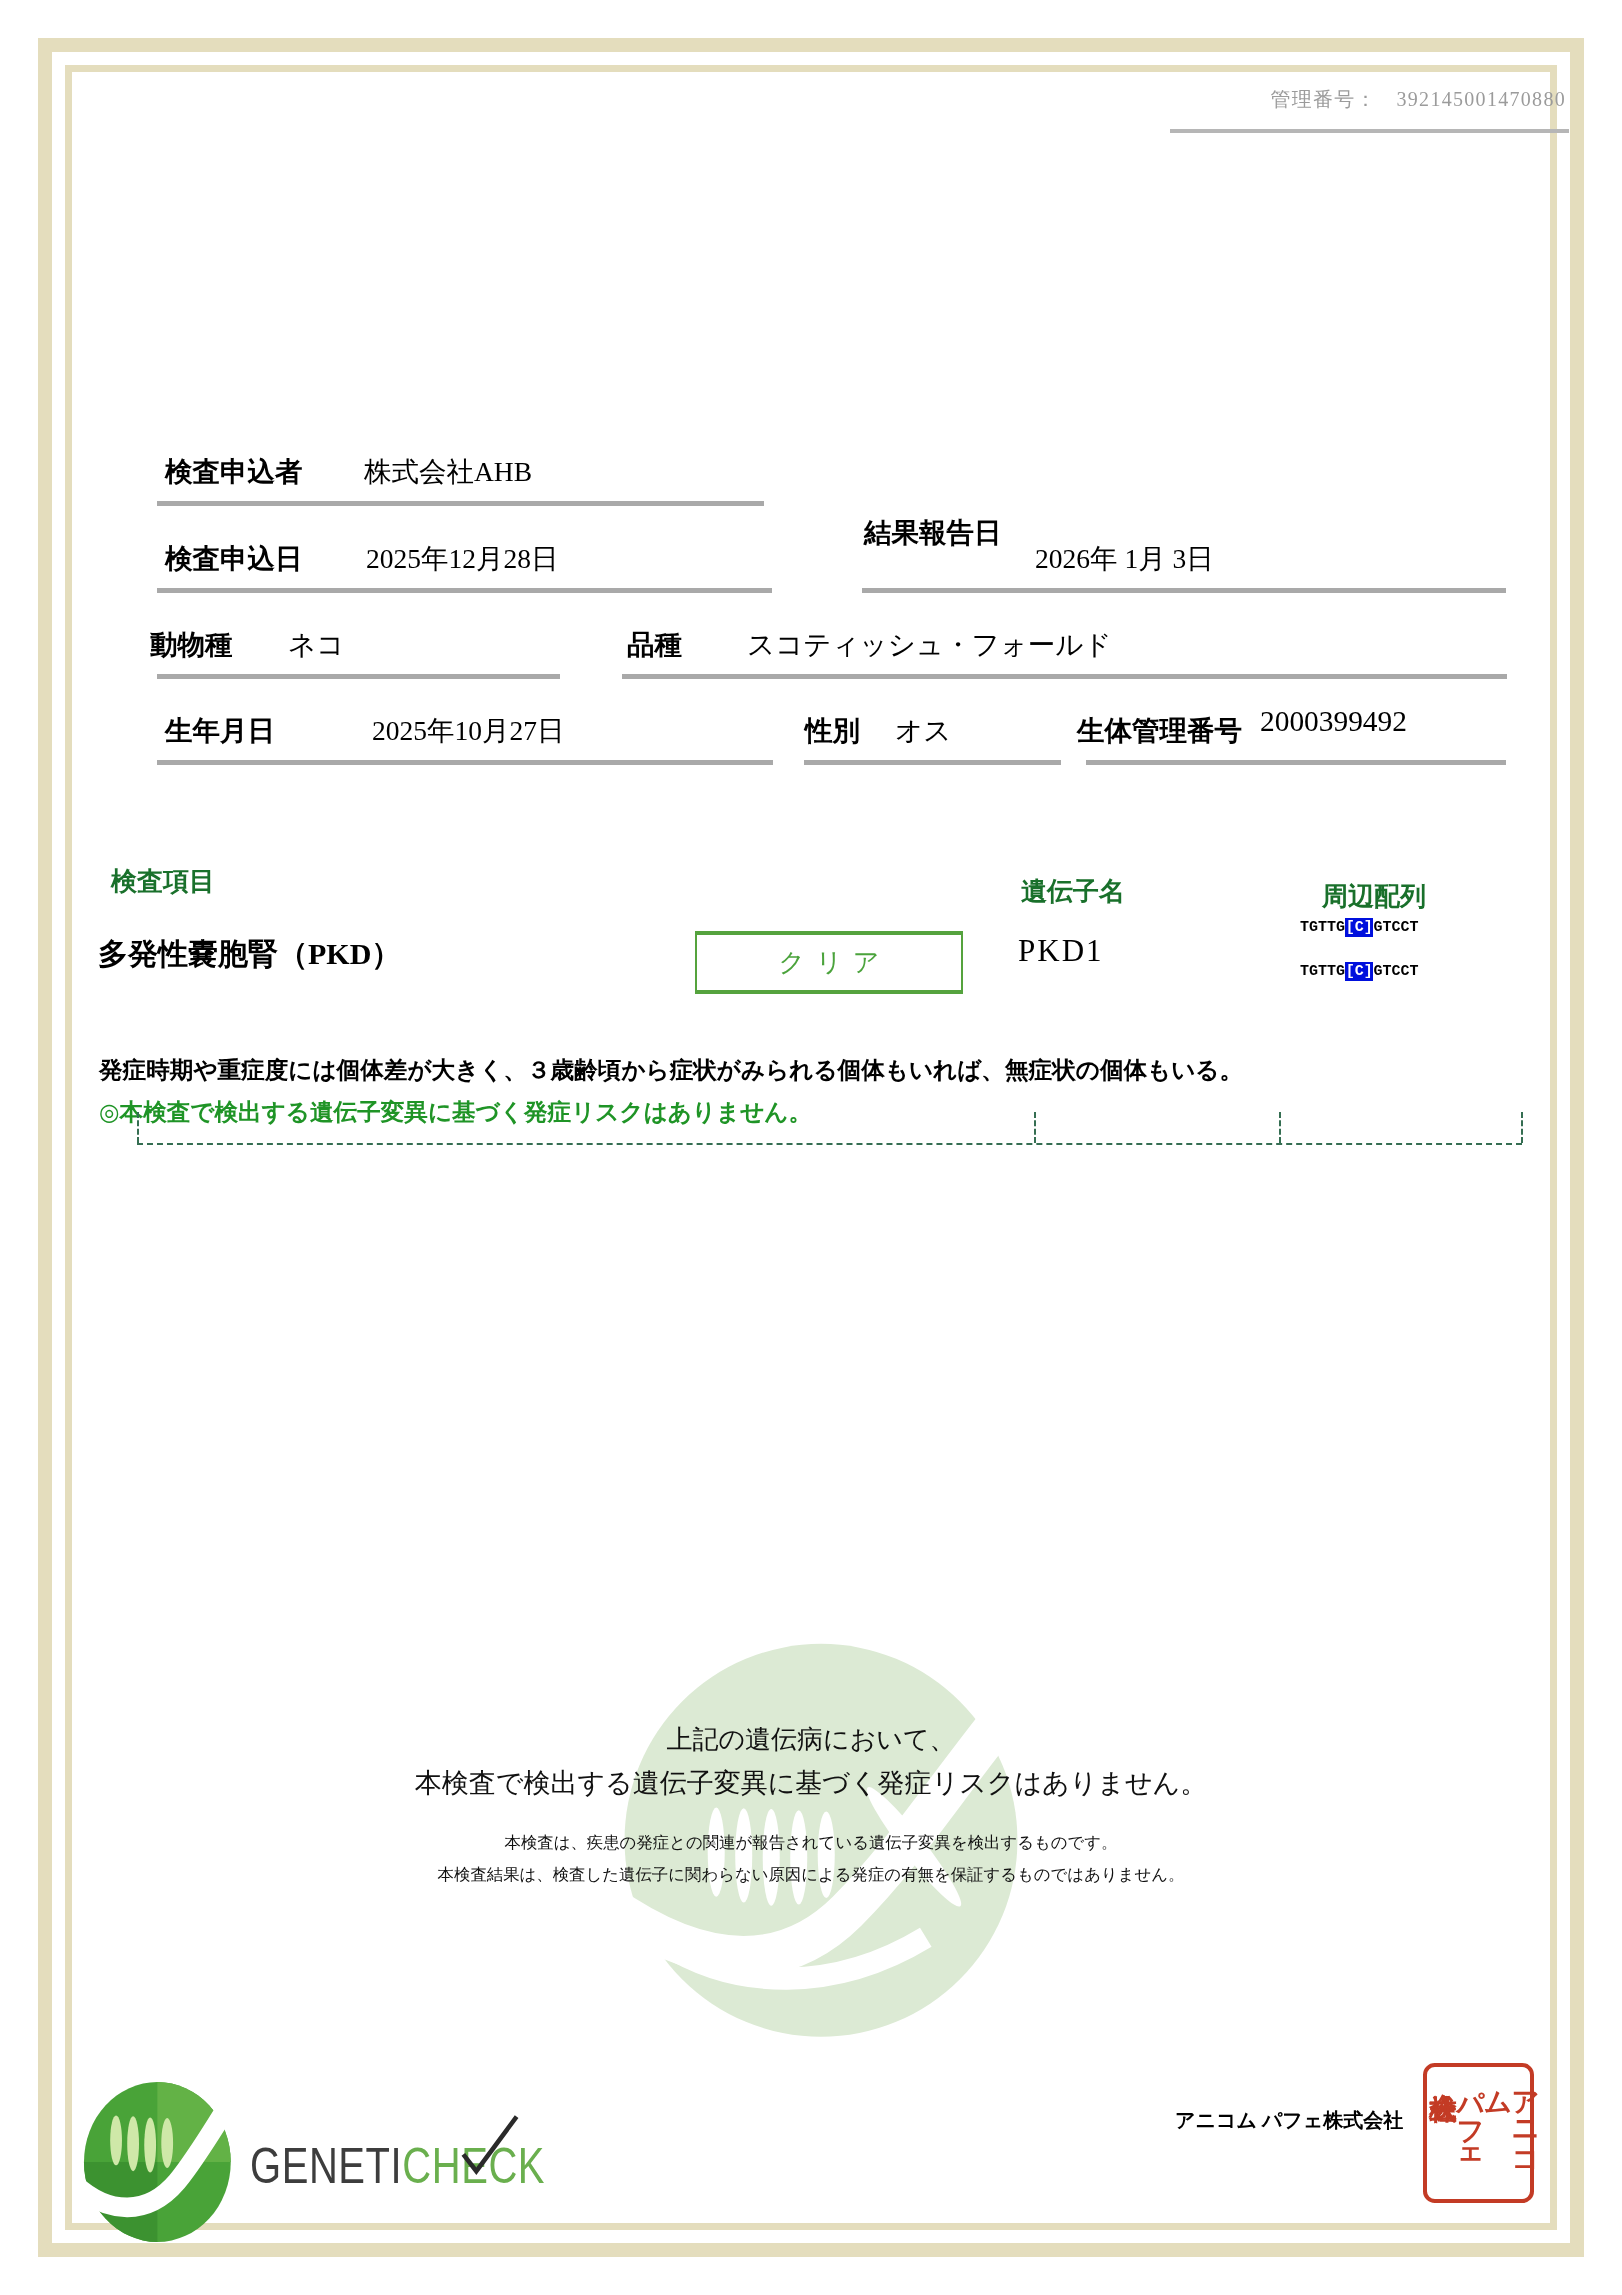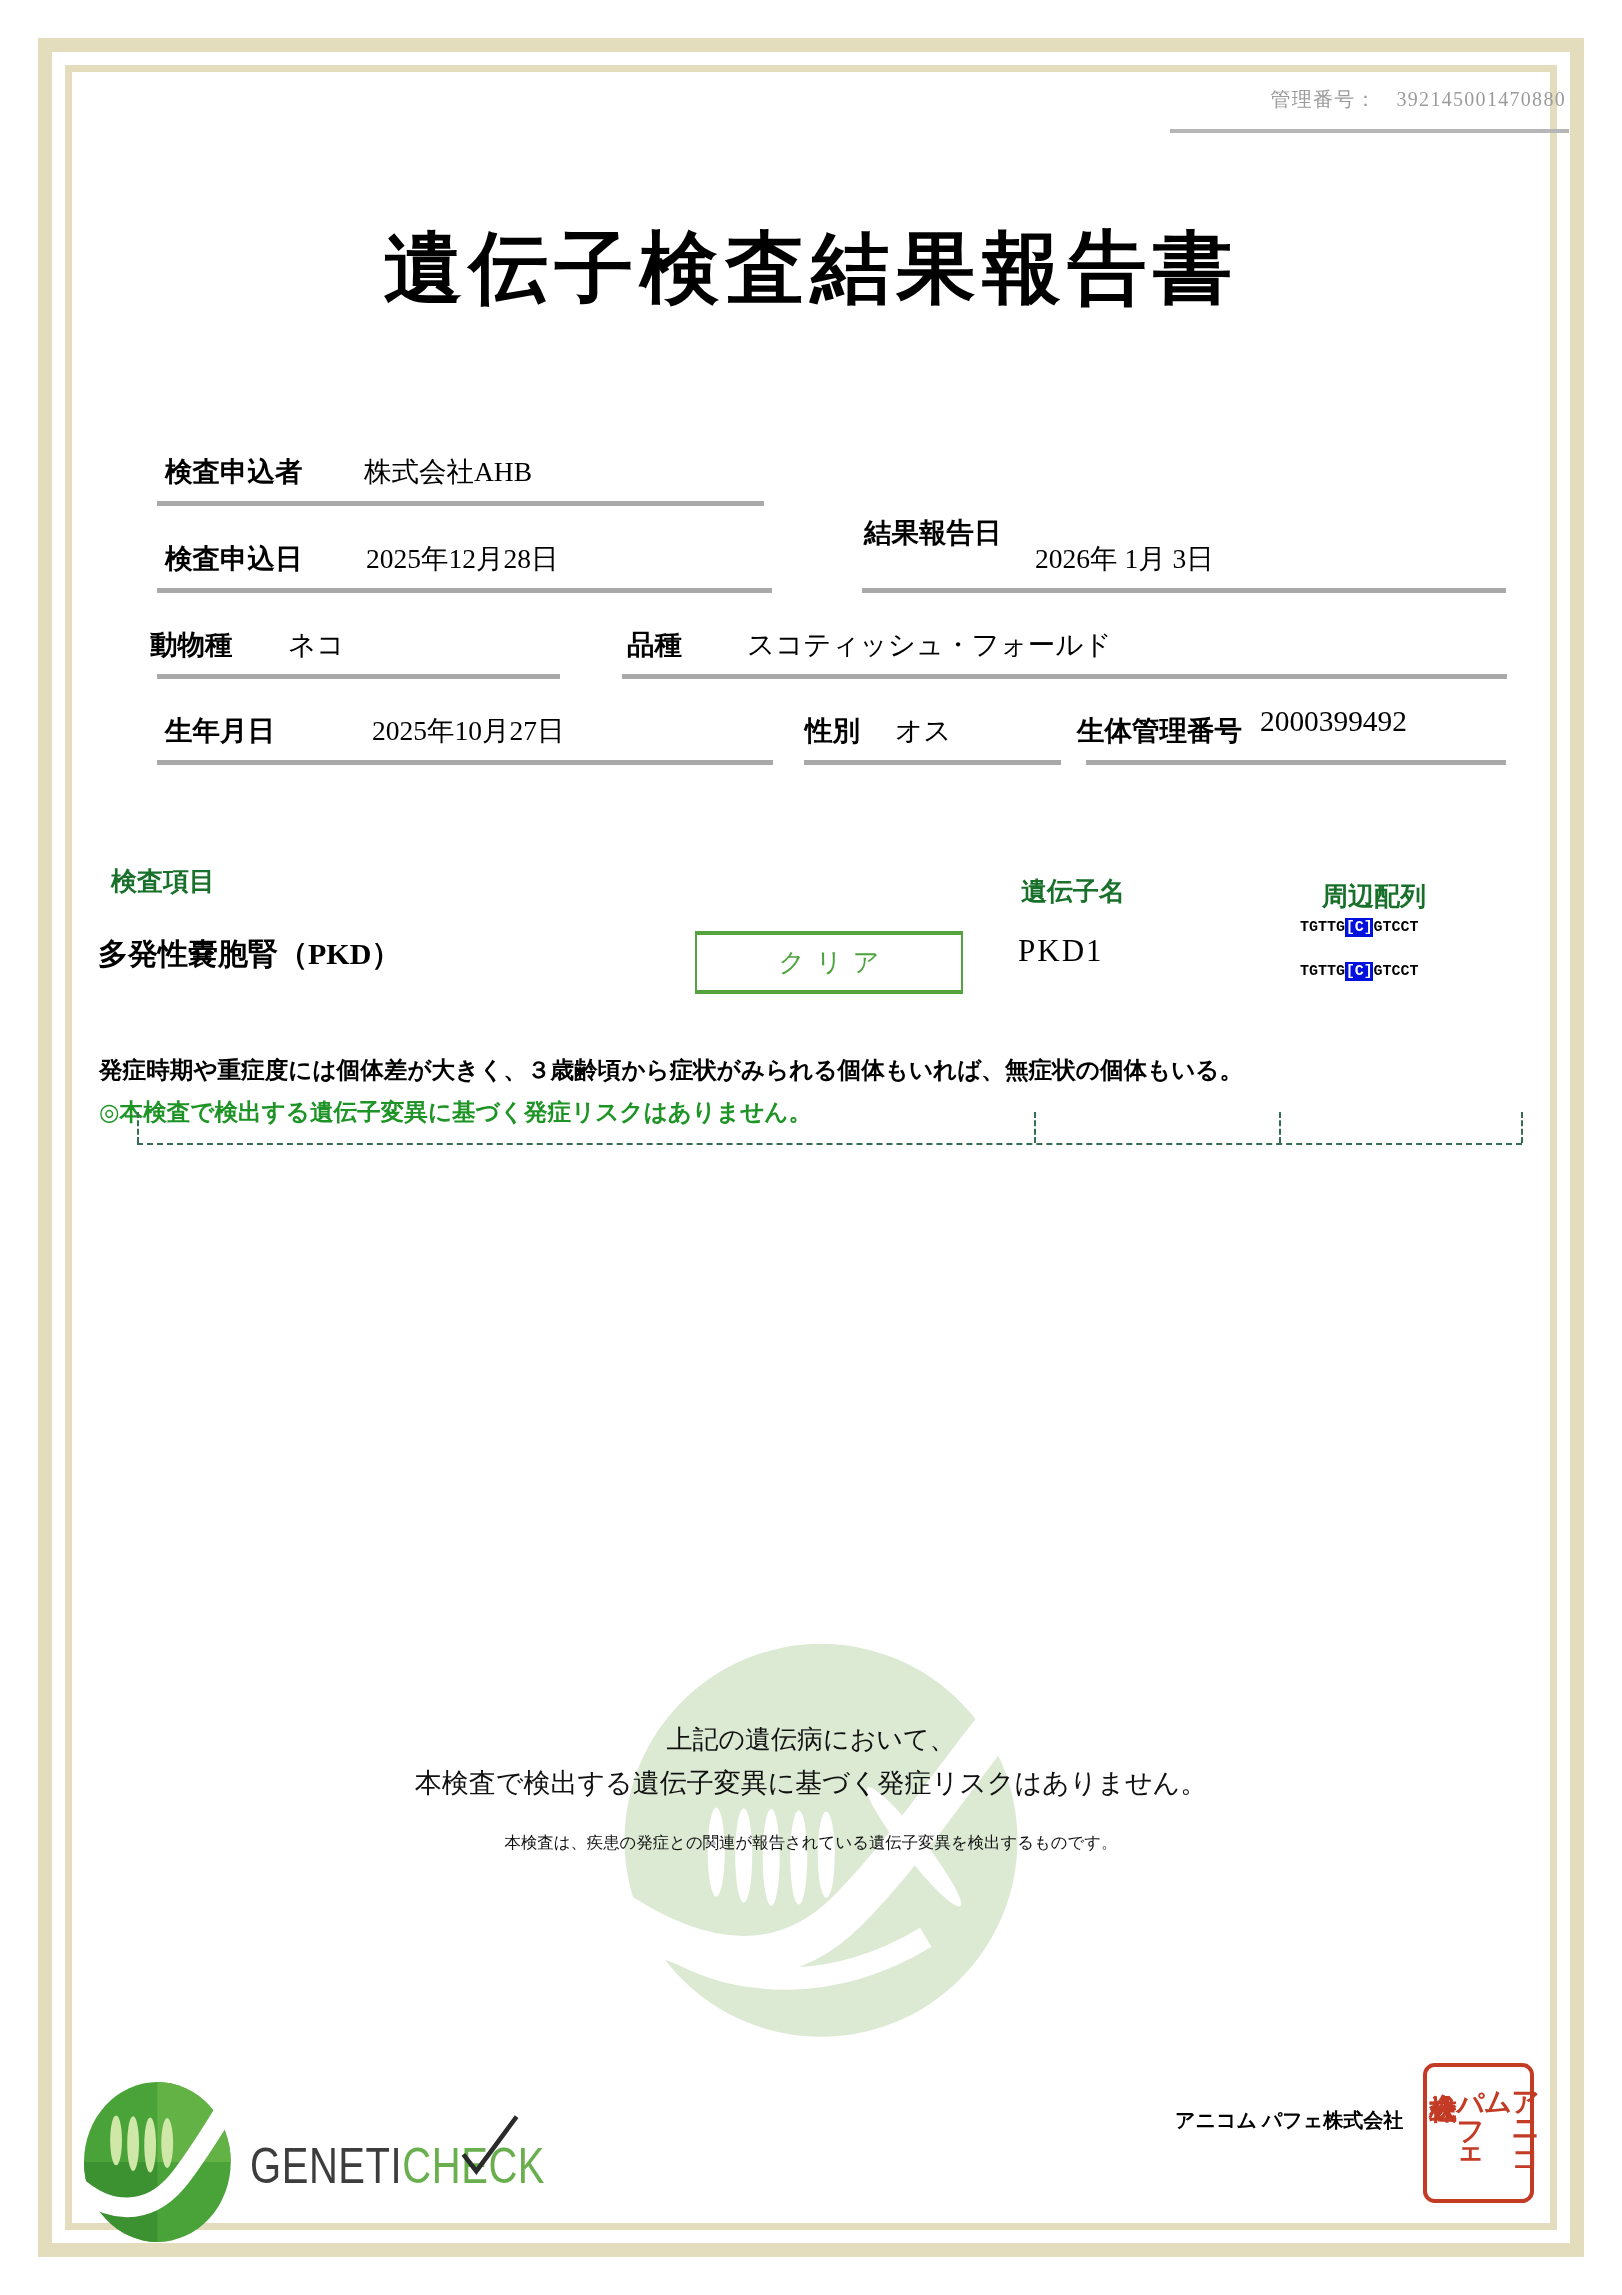--- a/index.html
+++ b/index.html
@@ -65,21 +65,20 @@
 <div class="page">
 
   <div class="frame-outer"></div>
   <div class="frame-inner"></div>
 
   <div class="abs mgmt">
     <span>管理番号：</span><span class="num">392145001470880</span>
   </div>
   <div class="abs mgmt-underline"></div>
 
-  <div class="abs title">遺伝子検査結果報告書</div>
 
   <div class="abs flabel" style="left:165px;top:454px;">検査申込者</div>
   <div class="abs fvalue" style="left:364px;top:454px;">株式会社AHB</div>
   <div class="abs uline" style="left:157px;top:501px;width:607px;"></div>
 
   <div class="abs flabel" style="left:165px;top:541px;">検査申込日</div>
   <div class="abs fvalue" style="left:366px;top:541px;">2025年12月28日</div>
   <div class="abs flabel" style="left:864px;top:515px;">結果報告日</div>
   <div class="abs fvalue" style="left:1035px;top:541px;">2026年 1月 3日</div>
   <div class="abs uline" style="left:157px;top:588px;width:615px;"></div>
@@ -138,20 +137,21 @@
       <ellipse cx="318" cy="334" rx="13" ry="66"></ellipse>
       <ellipse cx="452" cy="322" rx="17" ry="115" transform="rotate(38 452 322)"></ellipse>
       <ellipse cx="452" cy="322" rx="17" ry="115" transform="rotate(-38 452 322)"></ellipse>
     </g>
     <path d="M 70,470 C 180,540 330,545 470,460" stroke="#ffffff" stroke-width="34" fill="none"></path>
   </svg>
 
   <div class="abs center-line sum1">上記の遺伝病において、</div>
   <div class="abs center-line sum2">本検査で検出する遺伝子変異に基づく発症リスクはありません。</div>
   <div class="abs center-line disc1">本検査は、疾患の発症との関連が報告されている遺伝子変異を検出するものです。</div>
+  <div class="abs center-line disc2">本検査結果は、検査した遺伝子に関わらない原因による発症の有無を保証するものではありません。</div>
 
   <svg class="abs" style="left:82px;top:2080px;" width="154" height="164" viewBox="0 0 235 250">
     <ellipse cx="115" cy="125" rx="112" ry="122" fill="#49a338"></ellipse>
     <path d="M 115,3 A 112,122 0 0 1 227,125 L 115,125 Z" fill="#63b246"></path>
     <path d="M 3,125 A 112,122 0 0 0 115,247 L 115,125 Z" fill="#3c9230"></path>
     <g fill="#cfe8a8">
       <ellipse cx="52" cy="92" rx="9" ry="38"></ellipse>
       <ellipse cx="78" cy="97" rx="9" ry="42"></ellipse>
       <ellipse cx="104" cy="99" rx="9" ry="42"></ellipse>
       <ellipse cx="130" cy="96" rx="9" ry="38"></ellipse>

